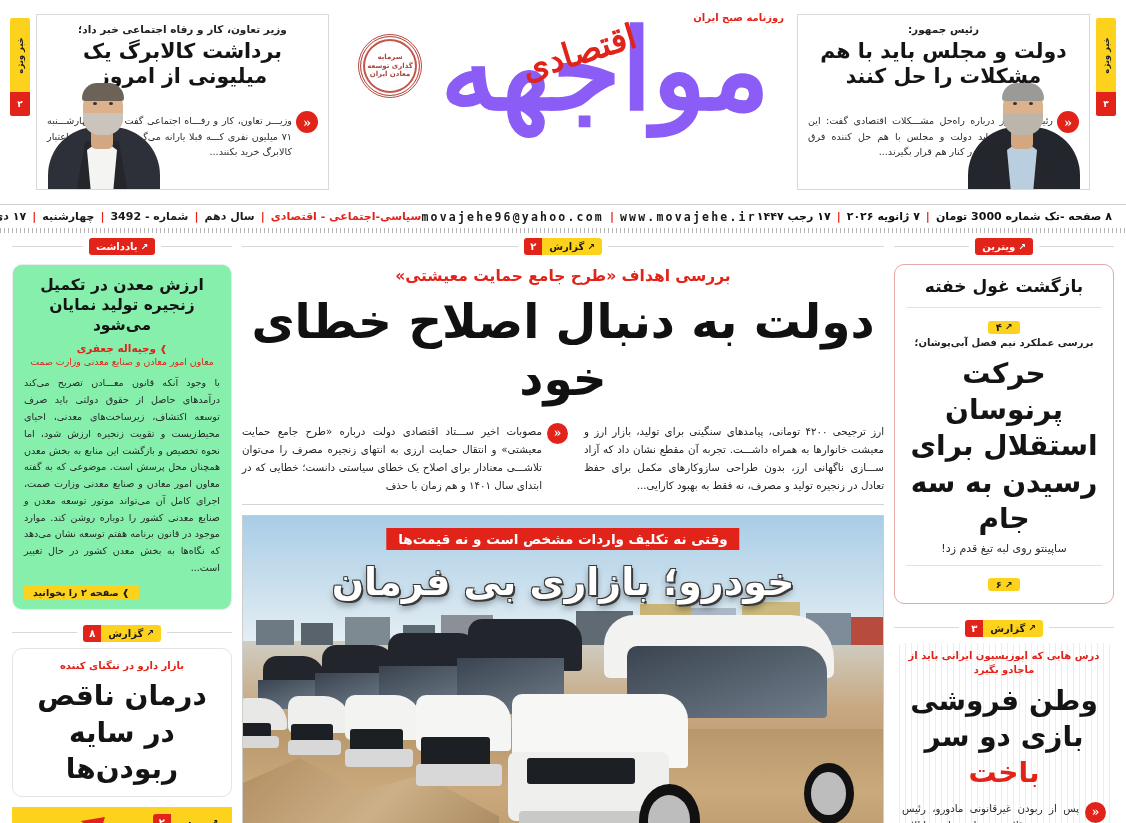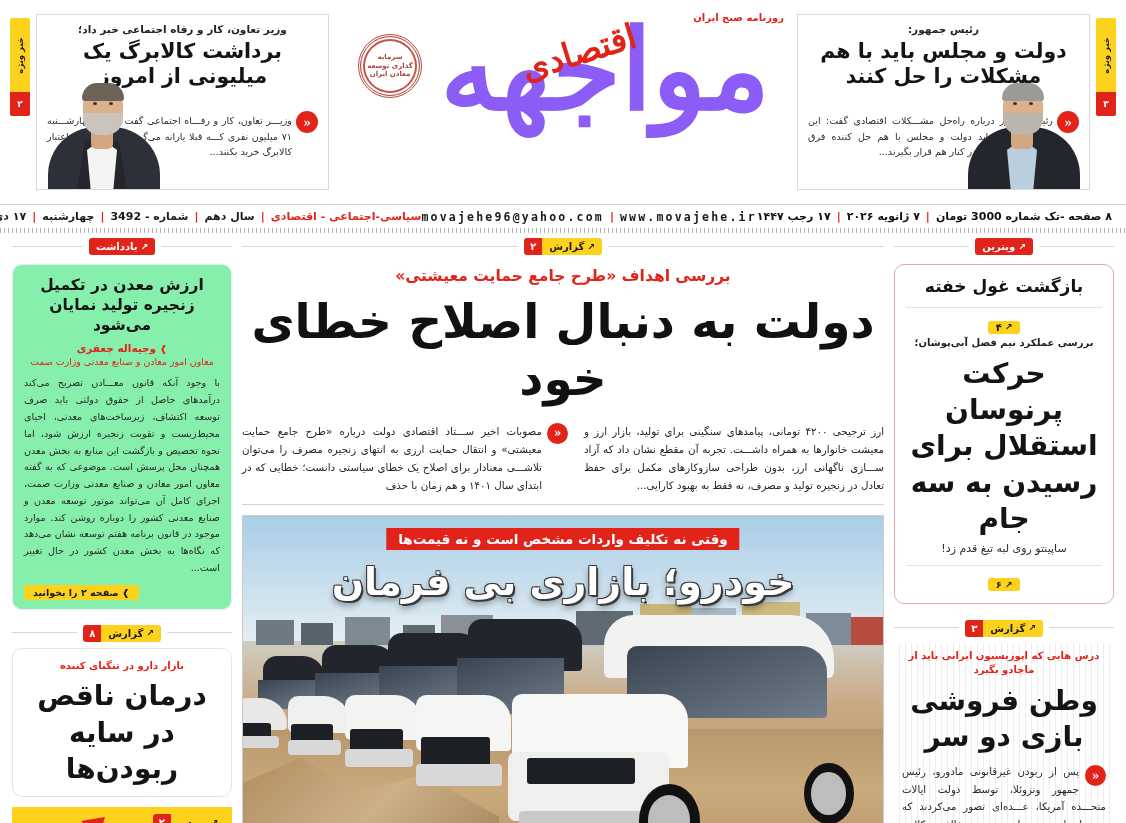--- a/index.html
+++ b/index.html
@@ -473,20 +473,21 @@
             </span>
             <span class="t-num">۳</span>
           </span>
         </span>
       </div>
 
       <div class="card plain striped" style="border:none;margin-top:6px;padding:6px 8px">
         <div class="card-kicker">درس هایی که اپوزیسیون ایرانی باید از ماچادو بگیرد</div>
         <div class="card-title big">وطن فروشی</div>
         <div class="card-title big">بازی دو سر</div>
+        <div class="card-title big red">باخت</div>
         <div class="body-text">
           <span class="qb">«</span>
           <span>پس از ربودن غیرقانونی مادورو، رئیس جمهور ونزوئلا، توسط دولت ایالات متحـــده آمریکا، عـــده‌ای تصور می‌کردند که پس از او، رهبر اپوزیسیون مخالف نیکلاس مـــادورو رییس جمهور ونزوئلا بر روی کار خواهند آمد و قدرت را در دســـت خواهند گرفـــت. غافل از آنکه دونالد ترامپ حقه‌بازتر از آن اســـت که ســـرزمینی را که «طلای سیاه» یا همان نفت دارد...</span>
         </div>
       </div>
     </div>
 
     <div class="col-main">
 
       <div class="tag-row">

